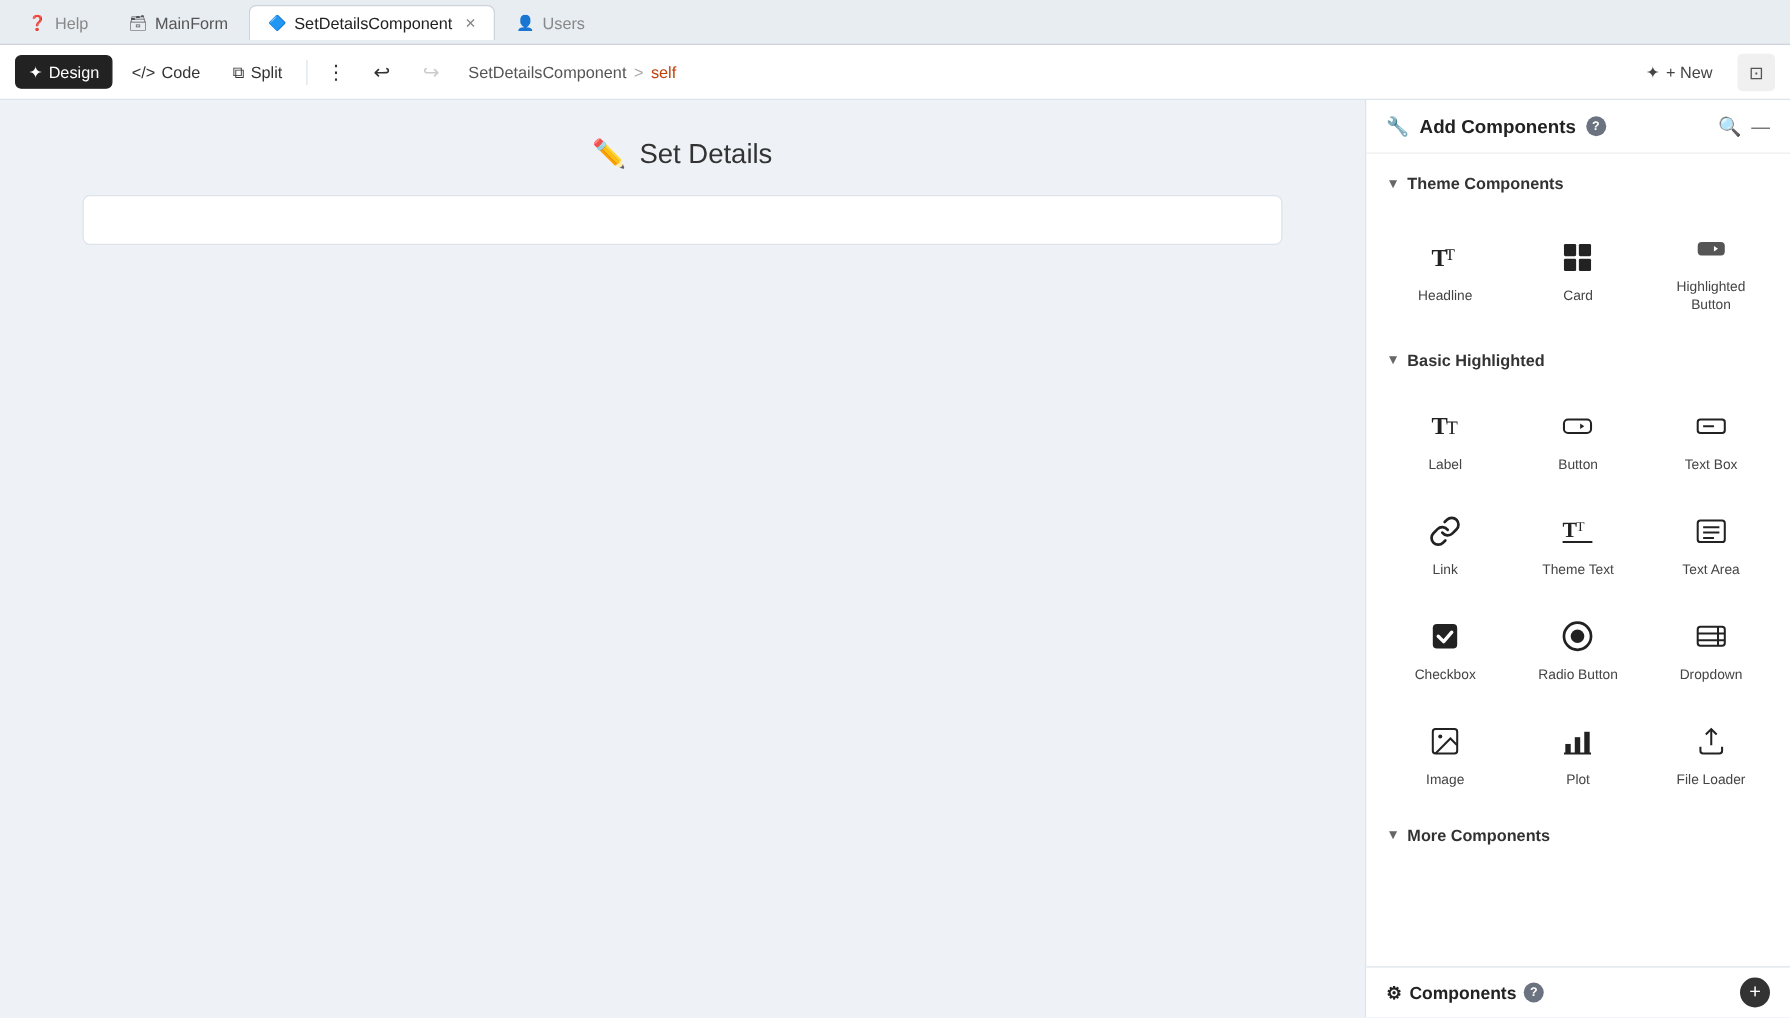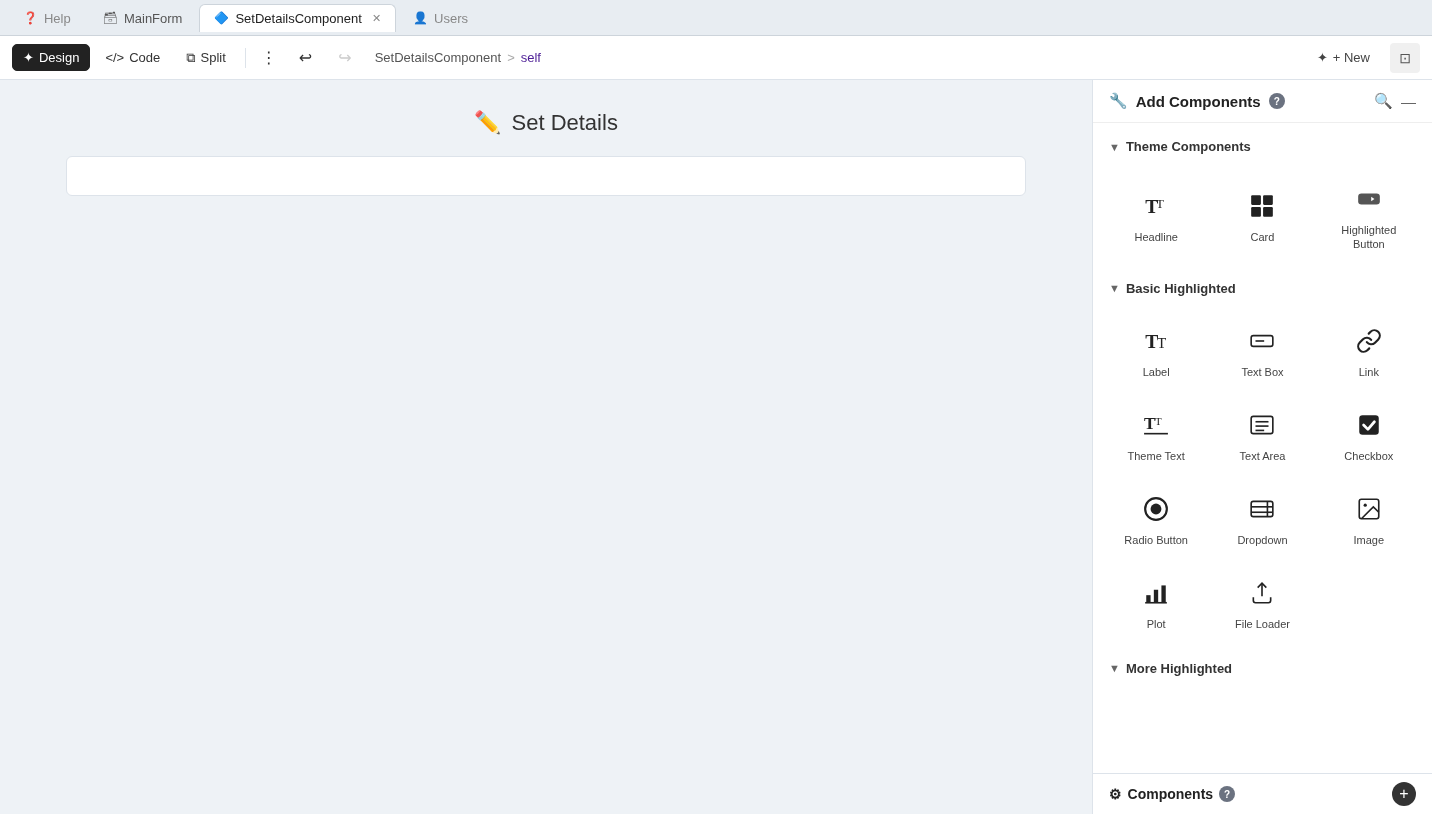--- a/index.html
+++ b/index.html
@@ -69,21 +69,21 @@
     .breadcrumb {
       margin-left: 8px;
       font-size: 13px;
       color: #555;
       display: flex;
       align-items: center;
       gap: 6px;
     }
     .breadcrumb .crumb { color: #555; }
     .breadcrumb .sep { color: #aaa; }
-    .breadcrumb .current { color: #4c1d95; }
+    .breadcrumb .current { color: #c2410c; }
     .toolbar-right {
       margin-left: auto;
       display: flex;
       align-items: center;
       gap: 8px;
     }
     .new-btn {
       display: flex;
       align-items: center;
       gap: 5px;
@@ -403,20 +403,29 @@
         <div class="component-item">
           <div class="component-icon">
             <svg viewBox="0 0 24 24" width="26" height="26" fill="currentColor">
                 <text x="2" y="18" font-size="18" font-weight="bold" font-family="serif">T</text>
                 <text x="13" y="18" font-size="14" font-family="serif">T</text>
               </svg>
           </div>
           <span class="component-label">Label</span>
         </div>
 
+        <div class="component-item">
+          <div class="component-icon">
+            <svg viewBox="0 0 24 24" width="26" height="26" fill="currentColor">
+              <rect x="2" y="7" width="20" height="10" rx="3" fill="none" stroke="#222" stroke-width="1.5"></rect>
+              <path d="M14 10 L17 12 L14 14" fill="#222"></path>
+            </svg>
+          </div>
+          <span class="component-label">Button</span>
+        </div>
 
         <div class="component-item">
           <div class="component-icon">
             <svg viewBox="0 0 24 24" width="26" height="26" fill="none" stroke="#222" stroke-width="1.5">
               <rect x="2" y="7" width="20" height="10" rx="2"></rect>
               <line x1="6" y1="12" x2="14" y2="12"></line>
             </svg>
           </div>
           <span class="component-label">Text Box</span>
         </div>
@@ -518,21 +527,21 @@
               <path d="M20 16v3a2 2 0 01-2 2H6a2 2 0 01-2-2v-3"></path>
             </svg>
           </div>
           <span class="component-label">File Loader</span>
         </div>
 
       </div>
 
       <div class="section-header">
         <span class="chevron">▼</span>
-        <span>More Highlighted</span>
+        <span>More Components</span>
       </div>
 
     </div>
 
     <div class="bottom-bar">
       <div class="bottom-bar-title">
         <span>⚙</span>
         <span>Components</span>
         <span class="help-badge">?</span>
       </div>

